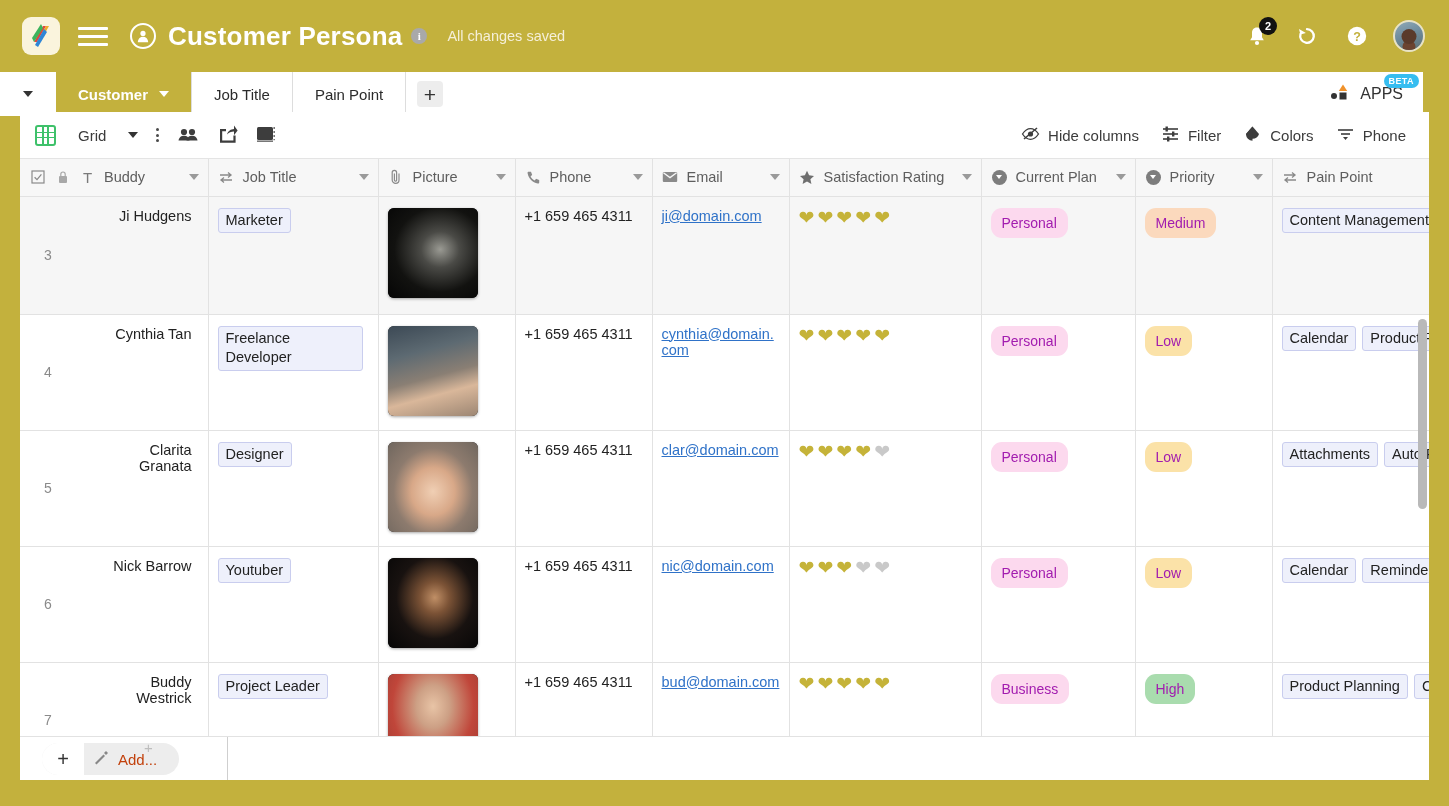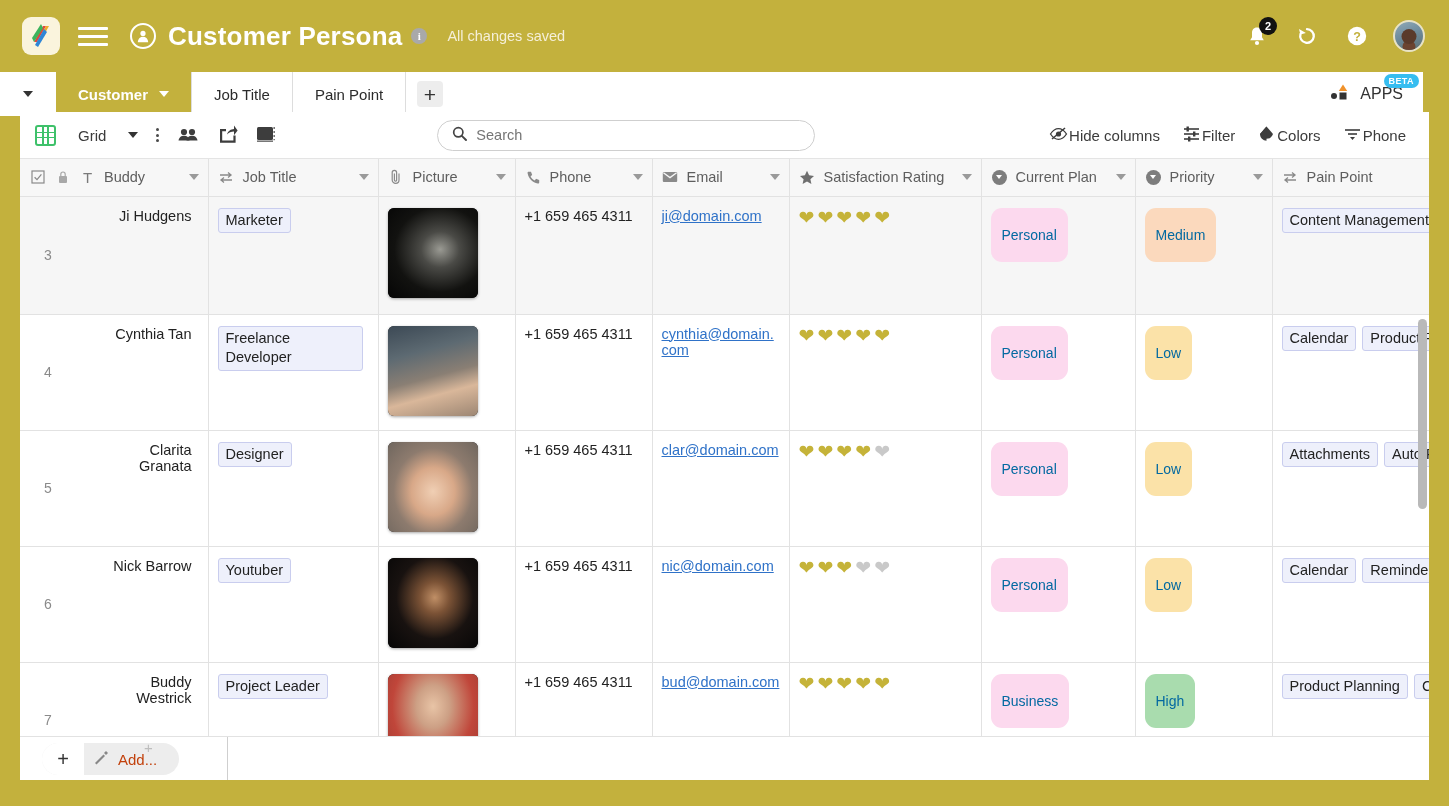--- a/index.html
+++ b/index.html
@@ -66,21 +66,21 @@
   .grid-icon::after{top:0;bottom:0;left:5px;width:1.5px;box-shadow:5px 0 0 #3ec16a;}
   .caret{ width:0;height:0;border-left:5px solid transparent;border-right:5px solid transparent;border-top:6px solid #333;}
   .caret.gray{border-top-color:#9a9a9a;}
   .caret.white{border-top-color:#fff;}
   .dots-v{ display:flex;flex-direction:column;gap:2.5px;align-items:center;}
   .dots-v i{ width:3px;height:3px;border-radius:50%;background:#4a4a4a;display:block;}
   .searchwrap{ margin-left:152px; width:378px;height:31px;border:1px solid #cfcfcf;border-radius:16px;
         display:flex;align-items:center;gap:9px;padding:0 14px;background:#fff;}
   .searchwrap input{ border:none;outline:none;font-size:14.5px;color:#8b8b8b;font-family:"Liberation Sans",sans-serif;width:100%;background:transparent;}
   .toolbar-right{ margin-left:auto; display:flex;align-items:center;gap:4px;padding-right:14px;}
-  .toolbar-right .tool{ gap:1px; font-size:15px; color:#3b3b3b;}
+  .toolbar-right .tool{ gap:8px; font-size:15px; color:#3b3b3b;}
 
   
   .tablewrap{ position:relative; height:621px; overflow:hidden;}
   table.grid{ border-collapse:collapse; table-layout:fixed; width:1429px;}
   table.grid th, table.grid td{ border-right:1px solid #e2e2e2; border-bottom:1px solid #e2e2e2; vertical-align:top;}
   thead th{ height:37px; background:#f7f7f7; font-weight:normal; font-size:14.5px; color:#5e5e5e;
             padding:0 9px; border-bottom:1px solid #d8d8d8; }
   .th-inner{ display:flex;align-items:center;gap:8px;height:100%;}
   .th-inner .hcaret{ margin-left:auto;}
   .hicon{ width:17px;height:17px;display:flex;align-items:center;justify-content:center;flex:0 0 auto;color:#8a8a8a;}
@@ -94,21 +94,21 @@
   .namecell{ padding:11px 16px 11px 0; text-align:right; }
   .chip{ display:inline-block; border:1px solid #c9cdee; background:#eef0fb; color:#222;
          padding:2px 7px; border-radius:3px; font-size:14.5px; line-height:1.35; margin:0 6px 7px 0;}
   .pic{ width:90px;height:90px;border-radius:6px;overflow:hidden;box-shadow:0 1px 3px rgba(0,0,0,.35);
         background:#222; position:relative;}
   .pic i{ position:absolute; inset:0; display:block;}
   a.mail{ color:#2f72c8; text-decoration:underline; word-break:break-all; font-size:14.5px;}
   .hearts{ display:flex; gap:3px; font-size:19px; line-height:1;}
   .hearts span.on{ color:#c5b339;}
   .hearts span.off{ color:#c9c9c9;}
-  .pill{ display:inline-block; padding:19px 11px; border-radius:11px; font-size:14px; color:#0369a1;}
+  .pill{ display:inline-block; padding:7px 11px; border-radius:11px; font-size:14px; color:#a21caf;}
   .pill.pink{ background:#fcd9ee;}
   .pill.orange{ background:#fbd9bd;}
   .pill.yellow{ background:#fbe2a8;}
   .pill.green{ background:#a9dcae;}
 
   
   .vscroll{ position:absolute; right:2px; top:160px; width:9px; height:190px; background:#b9b9b9; border-radius:5px;}
 
   
   .addrow{ position:absolute; left:0; bottom:0; width:1409px; height:44px; background:#fff; border-top:1px solid #e2e2e2;
@@ -252,29 +252,20 @@
             <rect x="1" y="2" width="16" height="13" rx="1.5" fill="#3d3d3d"></rect>
             <rect x="17.4" y="2" width="1.6" height="2" fill="#777"></rect>
             <rect x="17.4" y="6" width="1.6" height="2" fill="#777"></rect>
             <rect x="17.4" y="10" width="1.6" height="2" fill="#777"></rect>
             <rect x="17.4" y="14" width="1.6" height="1.2" fill="#777"></rect>
             <rect x="1" y="15.4" width="16" height="1.6" fill="#777"></rect>
           </svg>
         </span>
       </div>
 
-      <div class="searchwrap">
-        <span>
-          <svg width="15" height="15" viewBox="0 0 15 15">
-            <circle cx="6.3" cy="6.3" r="4.6" stroke="#444" stroke-width="1.7" fill="none"></circle>
-            <line x1="9.8" y1="9.8" x2="14" y2="14" stroke="#444" stroke-width="1.9" stroke-linecap="round"></line>
-          </svg>
-        </span>
-        <input type="text" placeholder="Search" style="">
-      </div>
 
       <div class="toolbar-right">
         <div class="tool">
           <span>
             <svg width="19" height="15" viewBox="0 0 19 15">
               <path d="M1.5 8 C4 4.2 6.6 2.6 9.5 2.6 C12.4 2.6 15 4.2 17.5 8 C15 11.8 12.4 13.4 9.5 13.4 C6.6 13.4 4 11.8 1.5 8 Z" stroke="#3d3d3d" stroke-width="1.3" fill="none"></path>
               <circle cx="9.5" cy="8" r="2.6" fill="#3d3d3d"></circle>
               <line x1="3" y1="13" x2="16" y2="2" stroke="#3d3d3d" stroke-width="1.5"></line>
             </svg>
           </span>

